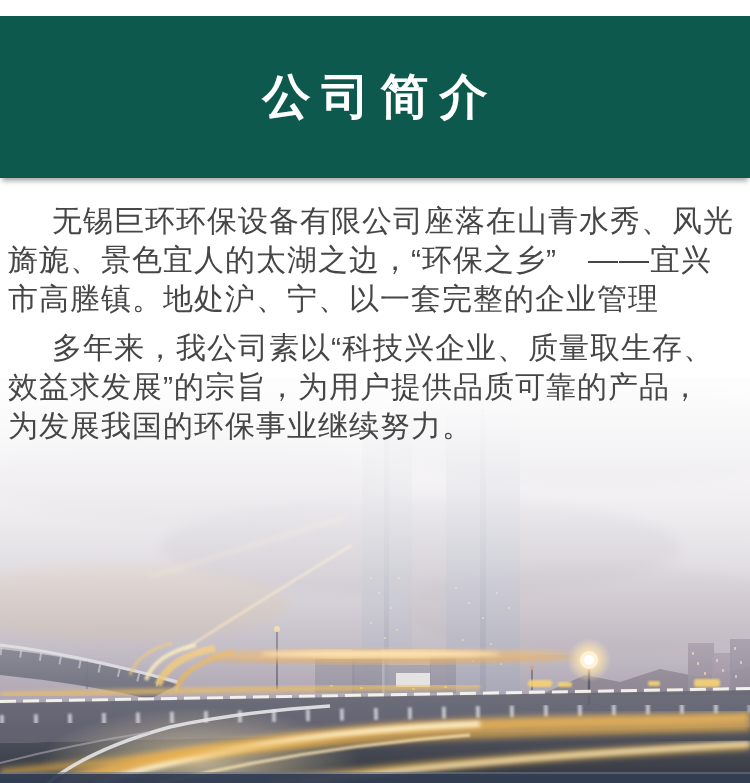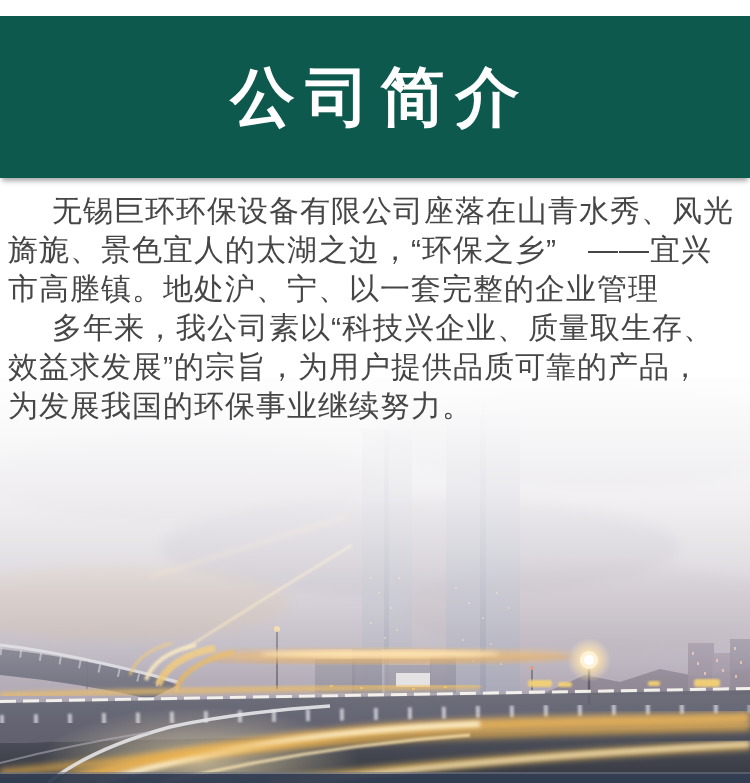--- a/index.html
+++ b/index.html
@@ -8,33 +8,33 @@
     font-family:"Liberation Sans",sans-serif;
   }
   
   .banner{
     position:absolute;top:16px;left:0;width:750px;height:162px;
     display:flex;align-items:center;justify-content:center;
     box-shadow:0 5px 5px -2px rgba(0,0,0,.35);
     z-index:3;
   }
   .banner h1{
-    margin:0;color:#ffffff;font-size:64px;font-weight:bold;
+    margin:0;color:#ffffff;font-size:48px;font-weight:bold;
     letter-spacing:11px;padding-left:11px;line-height:1;
   }
   
   .photo{position:absolute;top:377px;left:0;width:750px;height:406px;z-index:1;}
   .photo svg{display:block;}
   
   .intro{
     position:absolute;top:191px;left:8px;width:734px;z-index:2;
     font-size:30px;line-height:39px;letter-spacing:1px;
   }
   .intro .line{white-space:nowrap;}
-  .intro .line.first{padding-left:44px;}
+  .intro .line.first{padding-left:44px;margin-top:10px;}
 </style>
 </head>
 <body>
 
 <div class="page">
 
   <div class="banner" style="background: rgb(13, 89, 78);">
     <h1 style="color: rgb(255, 255, 255);">公司简介</h1>
   </div>
 

